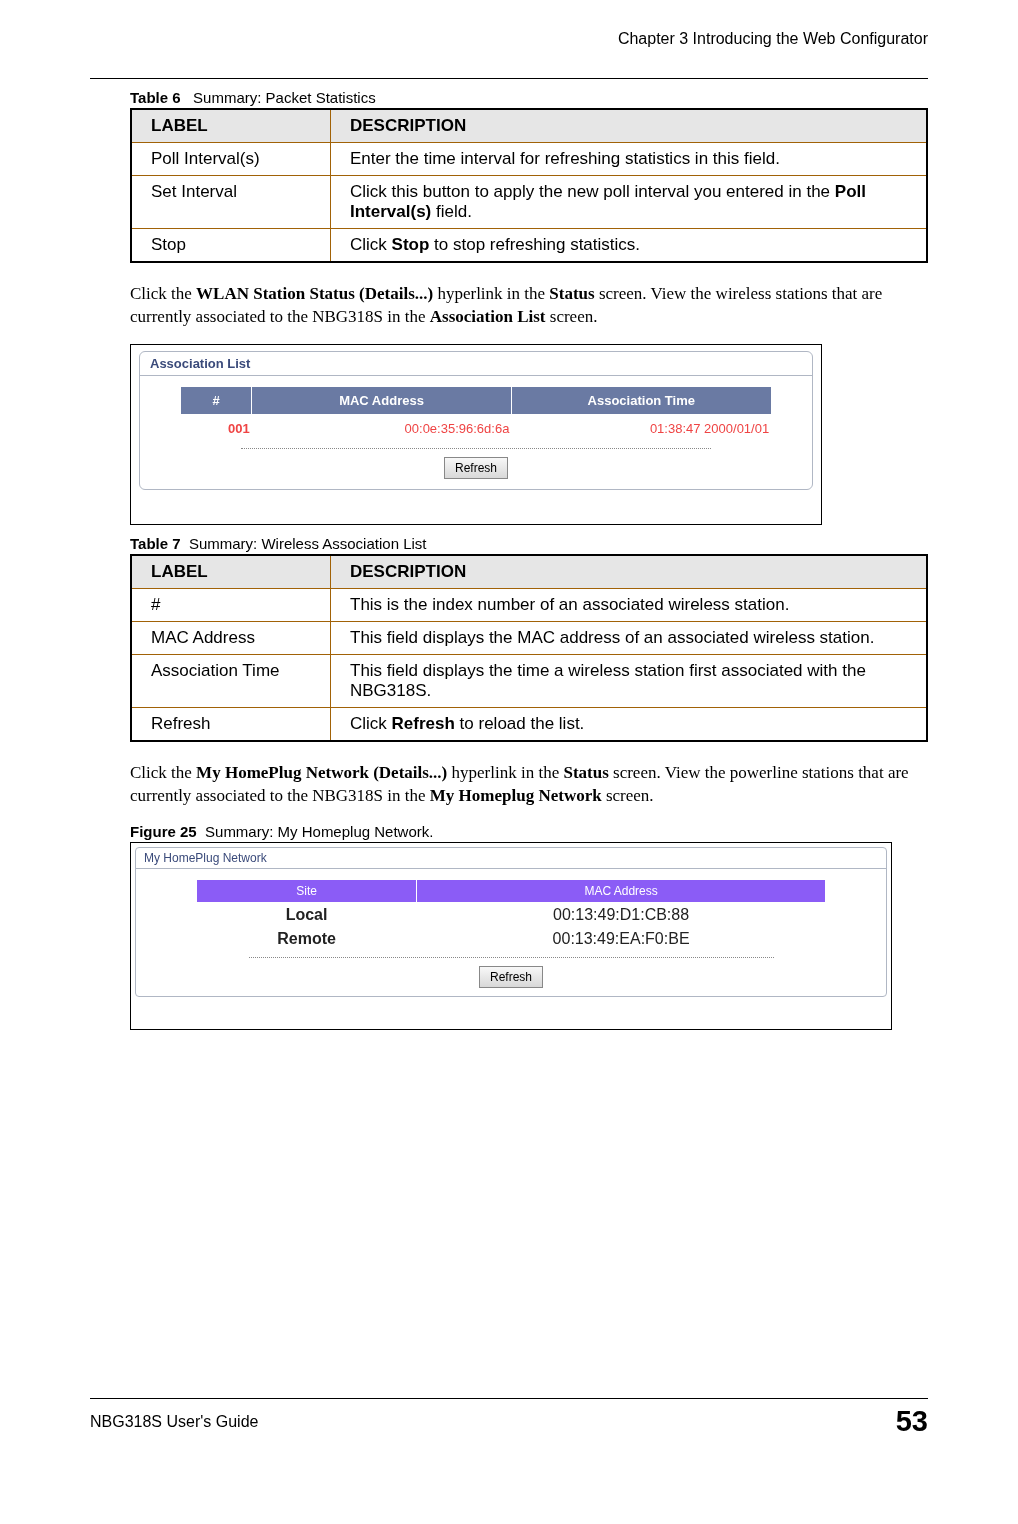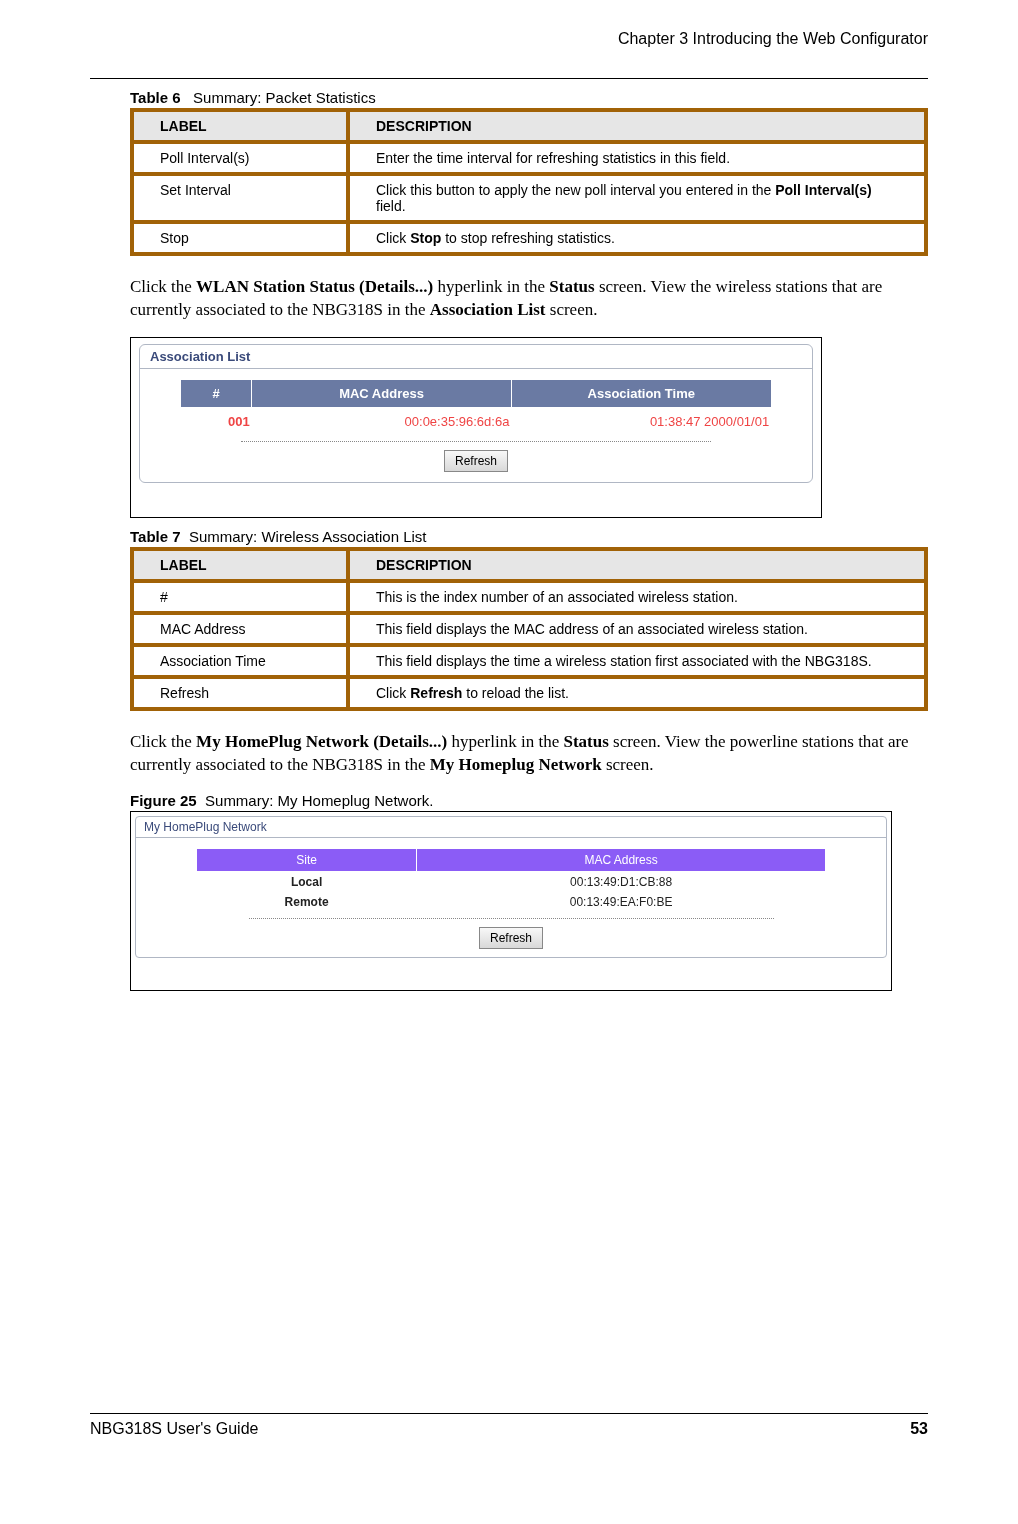--- a/index.html
+++ b/index.html
@@ -33,24 +33,24 @@
   .table-caption .num {
     font-weight: bold;
   }
   table.desc-table {
     border-collapse: collapse;
     width: 100%;
     border: 2px solid #000;
     margin-bottom: 20px;
   }
   table.desc-table th, table.desc-table td {
-    border: 4px solid #a16207;
-    padding: 6px 26px;
+    border: 1px solid #a16207;
+    padding: 6px 19px;
     text-align: left;
-    font-size: 14px;
+    font-size: 17px;
     vertical-align: top;
   }
   table.desc-table th {
     background: #e6e6e6;
     font-weight: bold;
   }
   table.desc-table td.label-col {
     width: 160px;
   }
   h2.section-title {
@@ -158,21 +158,21 @@
   .fig25-table th {
     background: #8b5cf6;
     color: #fff;
     font-size: 12px;
     padding: 4px 2px;
     font-weight: normal;
     border: 1px solid #fff;
   }
   .fig25-table td {
     text-align: center;
-    font-size: 12px;
+    font-size: 16px;
     padding: 3px 2px;
     color: #222;
   }
   .fig25-table td.site { font-weight: bold; }
   
   .footer {
     position: absolute;
     bottom: 34px;
     left: 90px;
     right: 90px;
@@ -182,21 +182,21 @@
     margin-bottom: 6px;
   }
   .footer-row {
     display: flex;
     justify-content: space-between;
     align-items: center;
     font-size: 16px;
   }
   .page-num {
     font-weight: bold;
-    font-size: 16px;
+    font-size: 29px;
   }
   .indent-block { padding-left: 40px; }
 </style>
 </head>
 <body>
 
 <div class="page">
 
   <div class="chapter-header">Chapter 3 Introducing the Web Configurator</div>
   <div class="header-line"></div>

